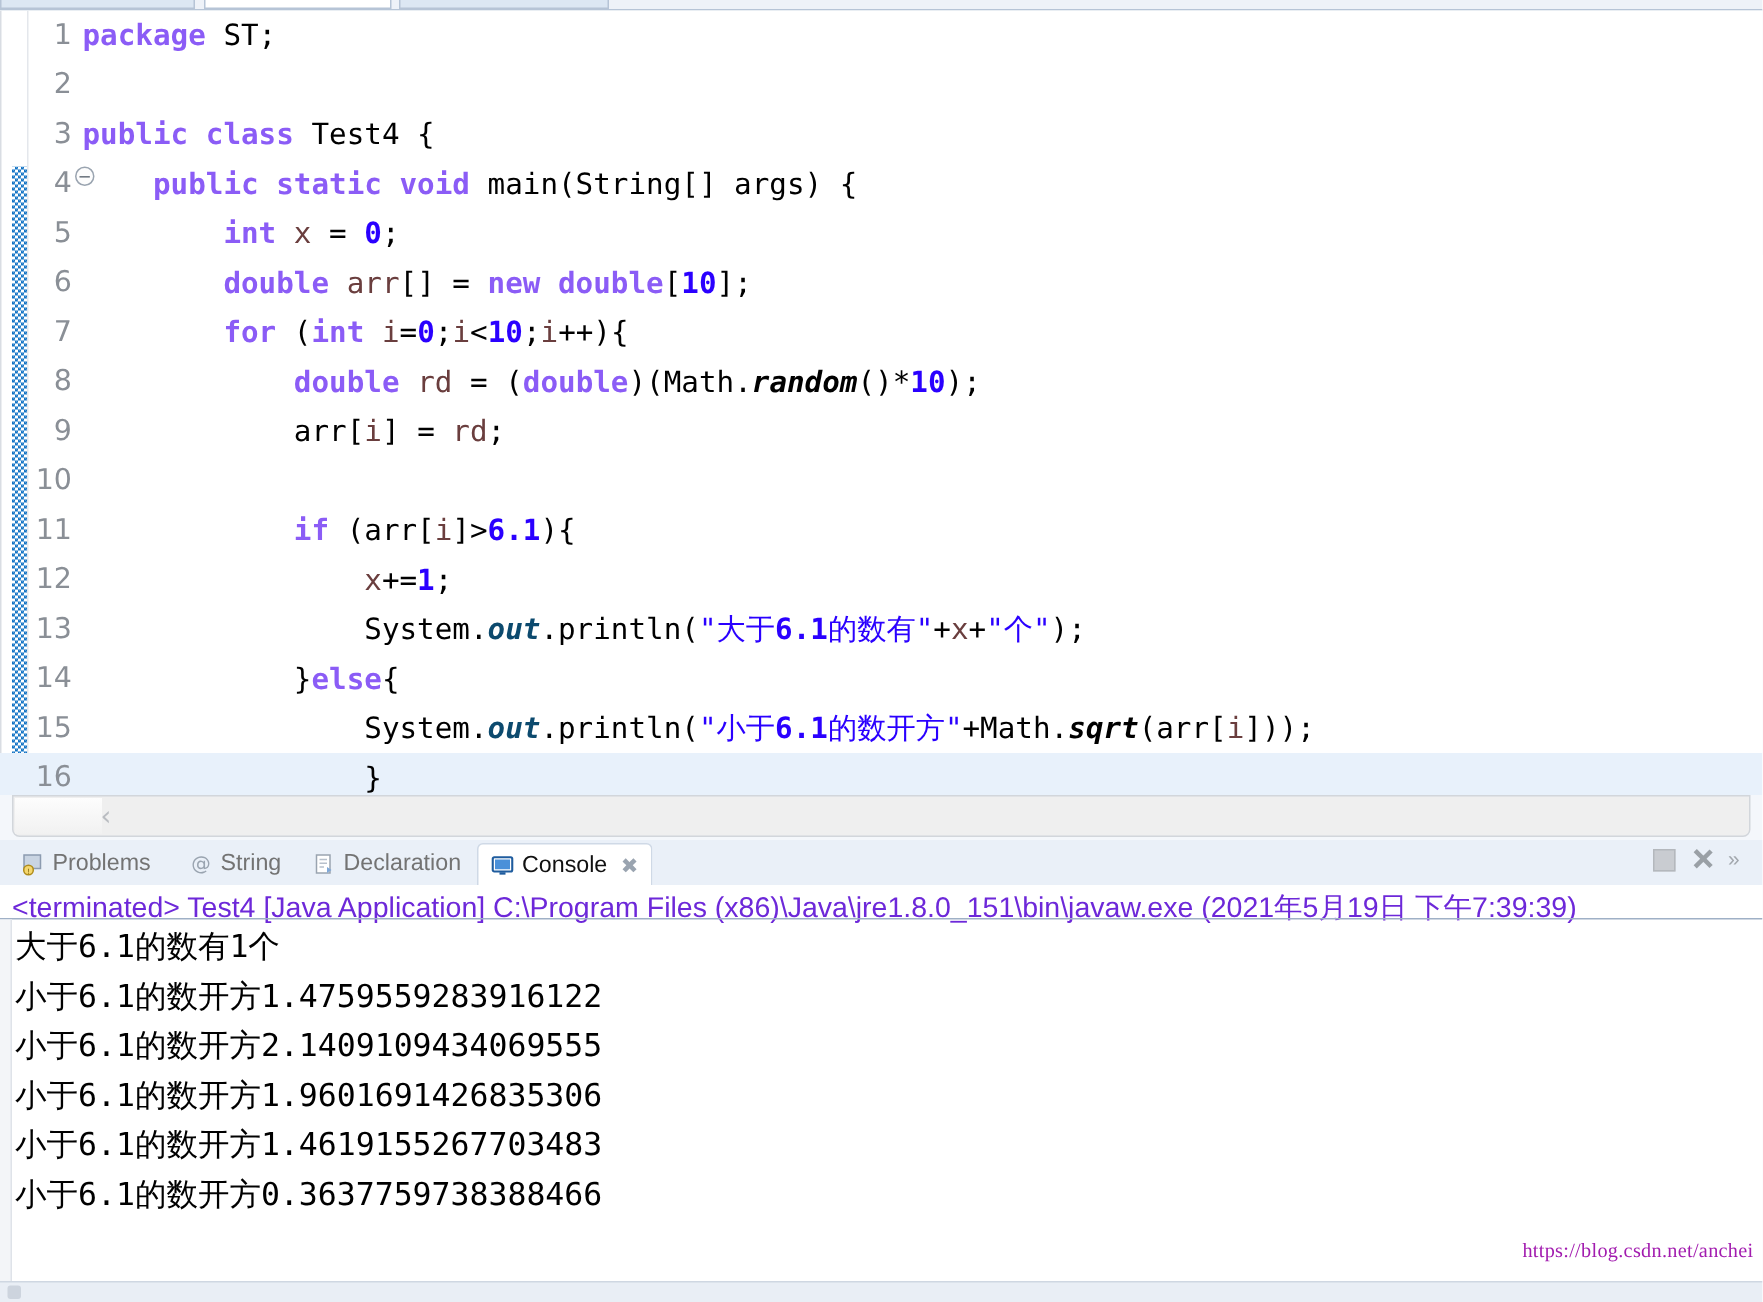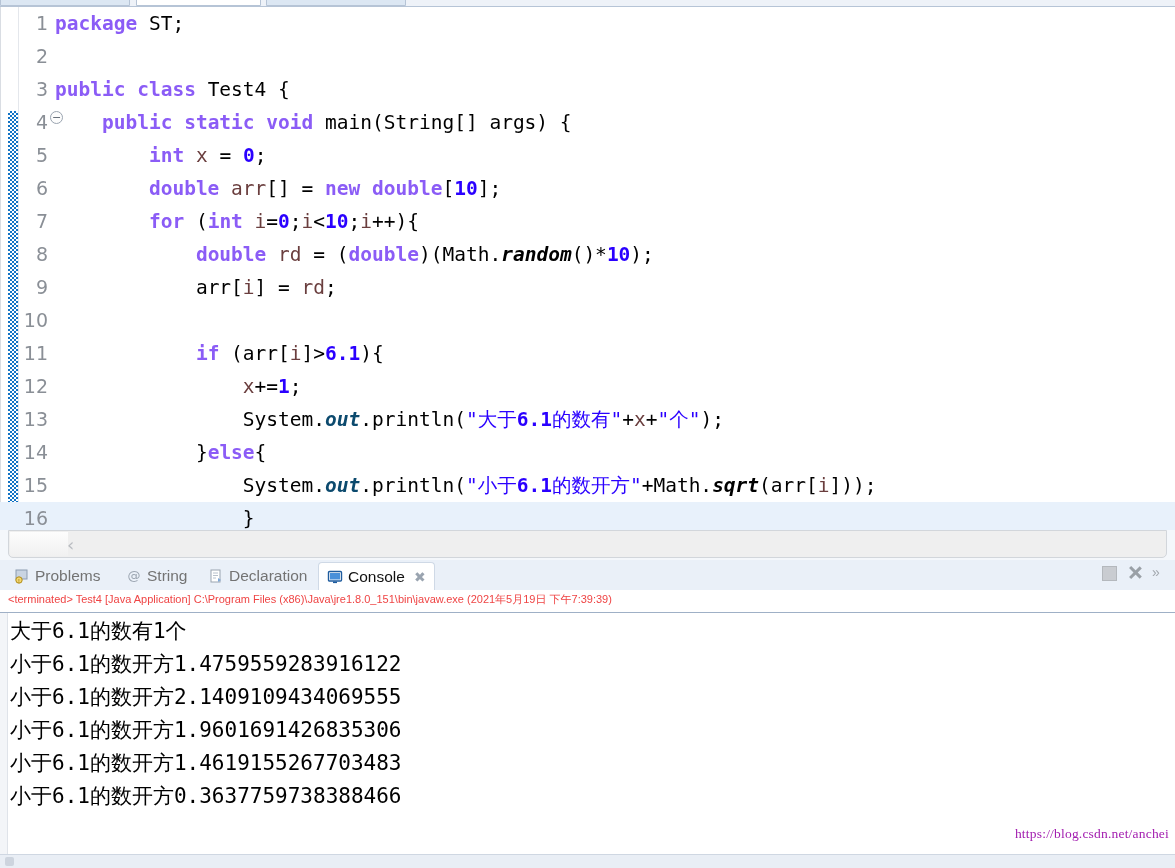--- a/index.html
+++ b/index.html
@@ -147,22 +147,22 @@
   .act.close::before, .act.close::after {
     content:""; position:absolute; left:8px; top:1px; width:2.6px; height:15px;
     background:#9aa0a6;
   }
   .act.close::before { transform: rotate(45deg); }
   .act.close::after  { transform: rotate(-45deg); }
   .act.menu { color:#a2a7ad; font-size: 14px; line-height: 17px; }
 
   .term-line {
     position: absolute; left: 8px; top: 32px;
-    font-size: 11px;
-    color: #ef4444;
+    font-size: 19px;
+    color: #6d28d9;
     white-space: nowrap;
   }
   .term-rule {
     position: absolute; left: 0; top: 52px; width: 1175px; height: 1px; background: #9fb0c6;
   }
 
   .con-scroll-l {
     position: absolute; left: 0; top: 53px; width: 8px; height: 255px;
     background: #f3f5f8; border-right: 1px solid #dfe3e9;
   }

